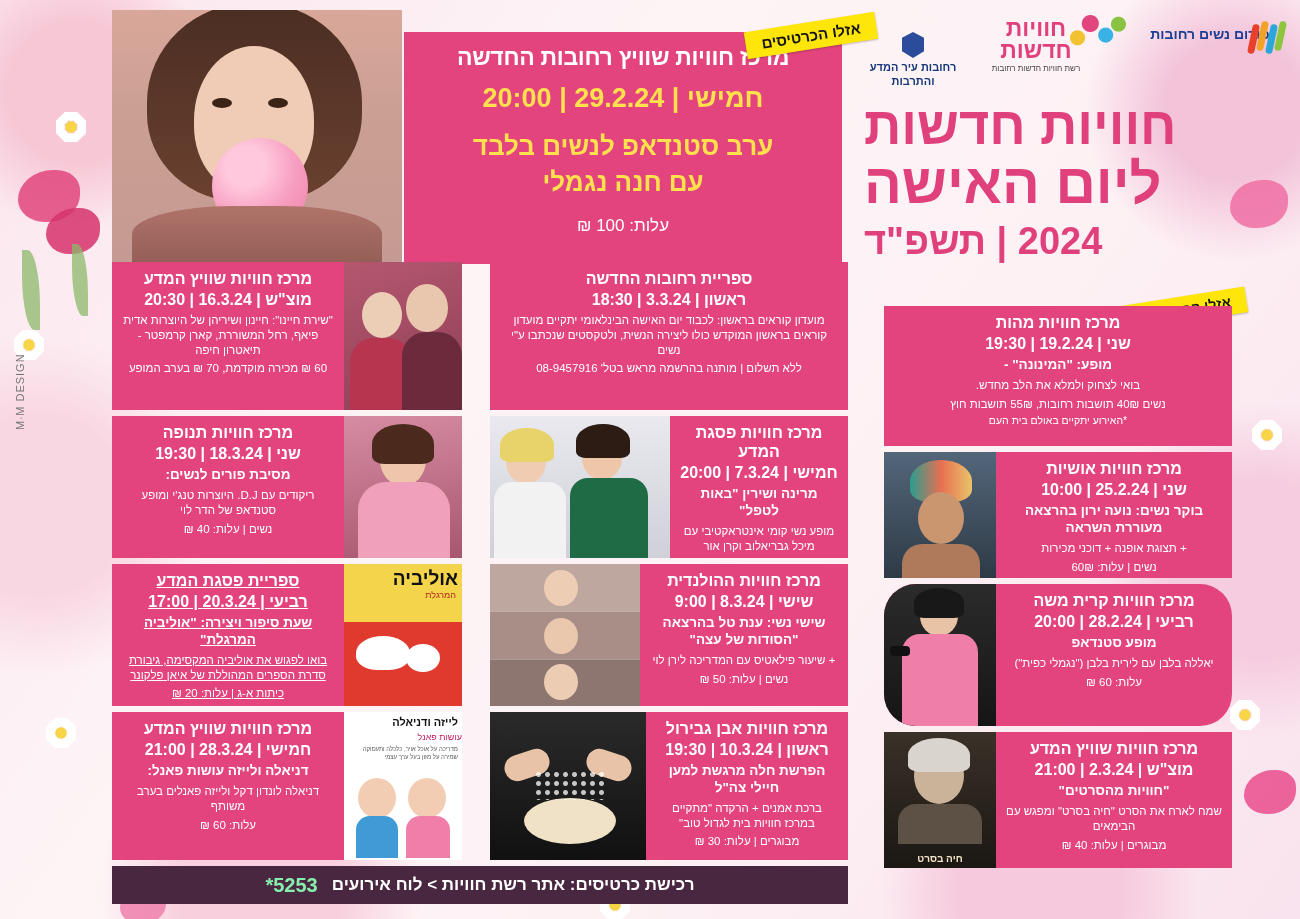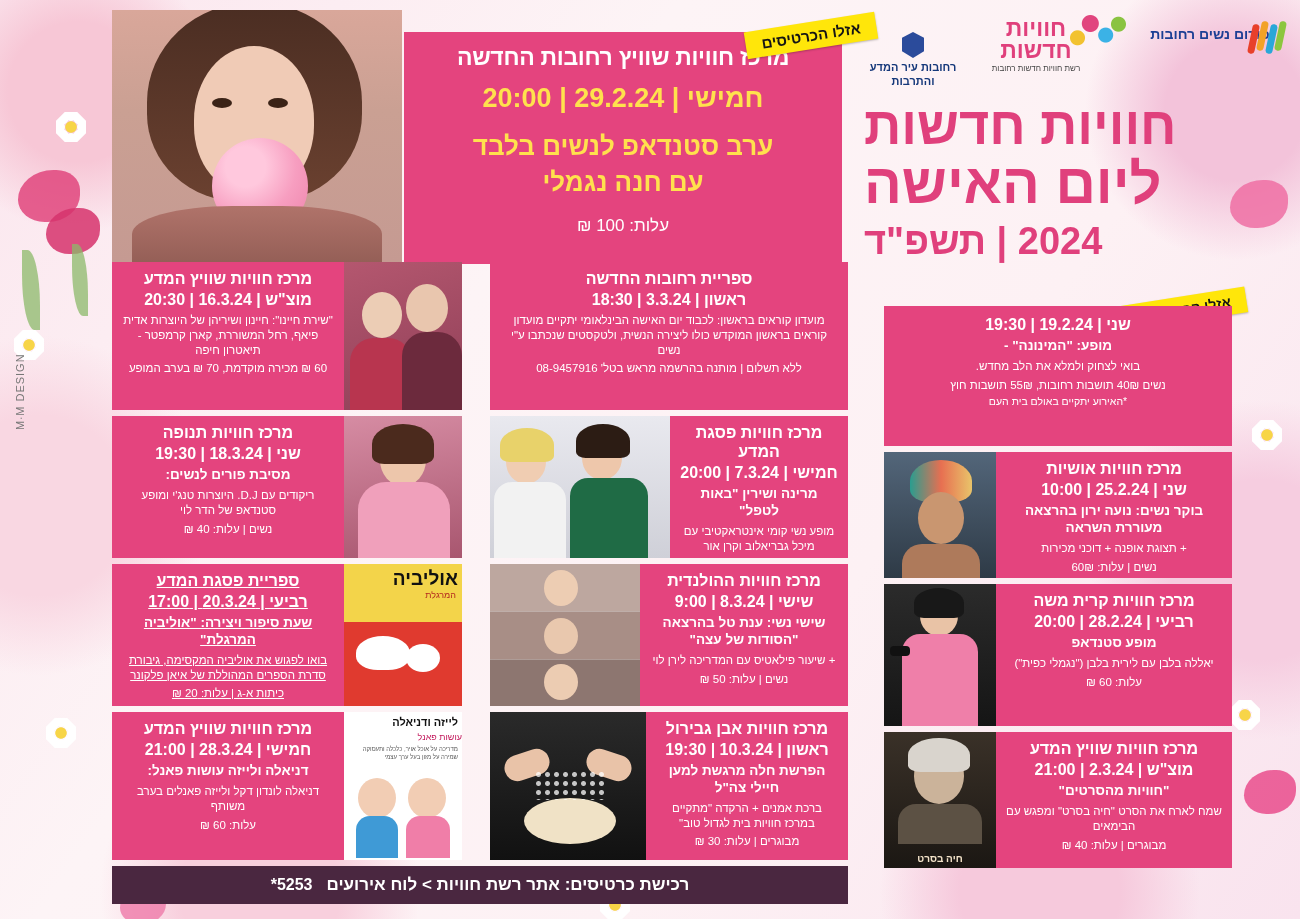--- a/index.html
+++ b/index.html
@@ -130,21 +130,21 @@
 
   .thumb { position:absolute; top:0; overflow:hidden; }
 
   
   .bottom-bar {
     position:absolute; left:112px; top:866px; width:736px; height:38px;
     background:#4a2740; color:#fff; display:flex; align-items:center; justify-content:center;
     gap:14px; font-weight:bold;
   }
   .bb-text { font-size:17px; }
-  .bb-phone { font-size:16px; color:#ffffff; }
+  .bb-phone { font-size:20px; color:#86efac; }
 
   .credit {
     position:absolute; left:14px; top:430px; transform:rotate(-90deg);
     transform-origin:left top; color:#777; font-size:11px; letter-spacing:1px;
   }
 </style>
 </head>
 <body>
 
 <div class="bg">
@@ -335,20 +335,21 @@
       <div class="c-title">מרכז חוויות אבן גבירול</div>
       <div class="c-date">ראשון | 10.3.24 | 19:30</div>
       <div class="c-sub">הפרשת חלה מרגשת למען חיילי צה"ל</div>
       <div class="c-desc">ברכת אמנים + הרקדה "מתקיים במרכז חוויות בית לגדול טוב"</div>
       <div class="c-price">מבוגרים | עלות: 30 ₪</div>
     </div>
   </div>
 
   <div class="card" style="left:884px;top:306px;width:348px;height:140px;">
     <div class="txt">
+      <div class="c-title">מרכז חוויות מהות</div>
       <div class="c-date">שני | 19.2.24 | 19:30</div>
       <div class="c-sub">מופע: "המינונה" -</div>
       <div class="c-desc">בואי לצחוק ולמלא את הלב מחדש.</div>
       <div class="c-price">נשים 40₪ תושבות רחובות, 55₪ תושבות חוץ</div>
       <div class="c-note">*האירוע יתקיים באולם בית העם</div>
     </div>
   </div>
 
   <div class="card" style="left:884px;top:452px;width:348px;height:126px;">
     <div class="thumb" style="left:0;width:112px;height:126px;background:linear-gradient(180deg,#53667a,#2e3a46);">
@@ -358,21 +359,21 @@
     </div>
     <div class="txt" style="margin-left:112px;">
       <div class="c-title">מרכז חוויות אושיות</div>
       <div class="c-date">שני | 25.2.24 | 10:00</div>
       <div class="c-sub">בוקר נשים: נועה ירון בהרצאה מעוררת השראה</div>
       <div class="c-desc">+ תצוגת אופנה + דוכני מכירות</div>
       <div class="c-price">נשים | עלות: 60₪</div>
     </div>
   </div>
 
-  <div class="card" style="left:884px;top:584px;width:348px;height:142px;">
+  <div class="card" style="left:884px;top:584px;width:348px;height:142px;border-radius:32px;">
     <div class="thumb" style="left:0;width:112px;height:142px;background:linear-gradient(180deg,#2b2b2b,#151515);">
       <div style="position:absolute;left:36px;top:12px;width:38px;height:40px;background:#e9c3a6;border-radius:50%;"></div>
       <div style="position:absolute;left:30px;top:4px;width:50px;height:30px;background:#181818;border-radius:50% 50% 20% 20%;"></div>
       <div style="position:absolute;left:18px;top:50px;width:76px;height:92px;background:#ef7fa9;border-radius:18px 18px 0 0;"></div>
       <div style="position:absolute;left:6px;top:62px;width:20px;height:10px;background:#111;border-radius:4px;"></div>
     </div>
     <div class="txt" style="margin-left:112px;">
       <div class="c-title">מרכז חוויות קרית משה</div>
       <div class="c-date">רביעי | 28.2.24 | 20:00</div>
       <div class="c-sub">מופע סטנדאפ</div>

